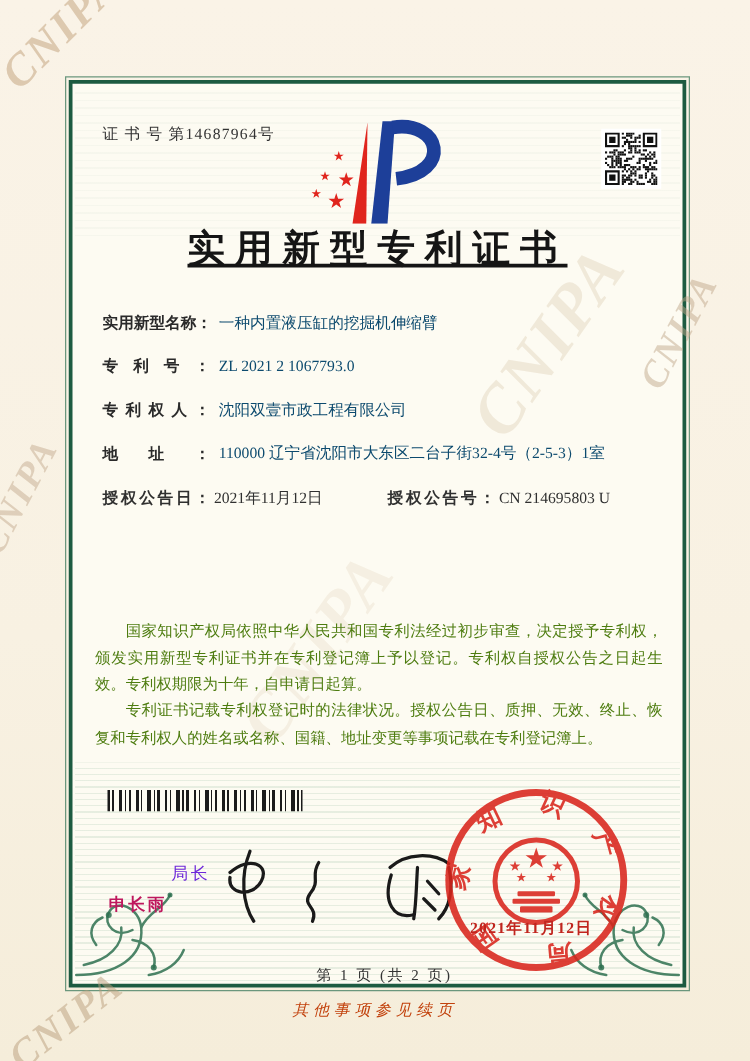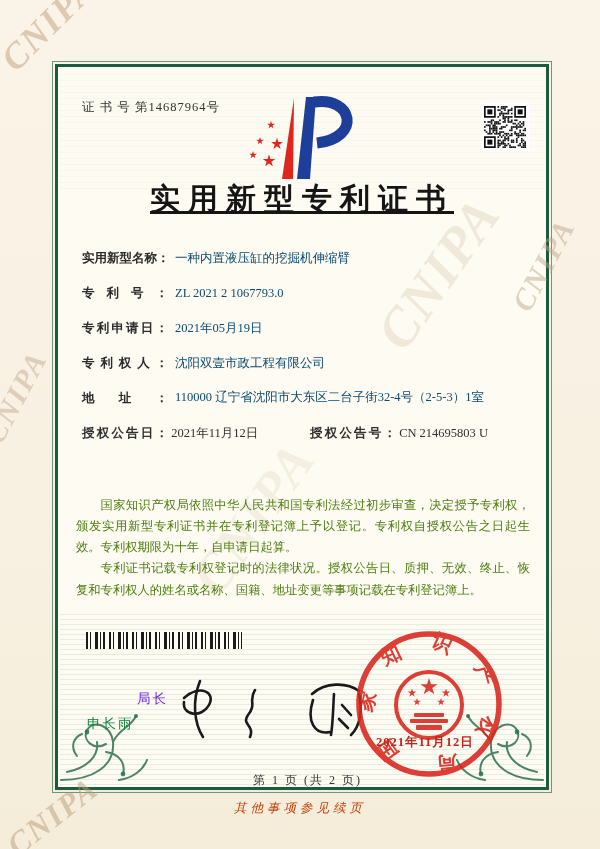--- a/index.html
+++ b/index.html
@@ -80,21 +80,21 @@
     position:absolute;left:28px;top:565px;width:156px;height:17px;z-index:2;
     background:repeating-linear-gradient(90deg,
       #1a1a1a 0 2px,#fdfbf2 2px 4px,#1a1a1a 4px 5px,#fdfbf2 5px 9px,
       #1a1a1a 9px 12px,#fdfbf2 12px 14px,#1a1a1a 14px 15px,#fdfbf2 15px 17px,
       #1a1a1a 17px 19px,#fdfbf2 19px 23px);
   }
 
   
   .sig-title{position:absolute;left:31px;top:623px;z-index:2;font-size:13.5px;font-weight:normal;color:#6d28d9;
     font-family:"Liberation Sans","DejaVu Sans",sans-serif;letter-spacing:2px;margin-left:48px;}
-  .sig-name{position:absolute;left:29px;top:648px;z-index:2;font-size:13.5px;font-weight:normal;color:#15803d;
+  .sig-name{position:absolute;left:29px;top:648px;z-index:2;font-size:13.5px;font-weight:bold;color:#be185d;
     font-family:"Liberation Sans","DejaVu Sans",sans-serif;letter-spacing:2px;text-align:center;}
   .sig-script{position:absolute;left:104px;top:604px;z-index:2;}
 
   
   .seal{position:absolute;left:296px;top:562px;width:150px;height:150px;z-index:2;}
   .seal-date{
     position:absolute;left:318px;top:667px;z-index:3;
     font-size:12.5px;font-weight:bold;letter-spacing:1px;color:#c0251e;
   }
 
@@ -389,23 +389,20 @@
   <div class="title">实用新型专利证书</div>
 
   <div class="fields">
     <div class="frow">
       <span class="flabel">实用新型名称：</span><span class="fvalue">一种内置液压缸的挖掘机伸缩臂</span>
     </div>
     <div class="frow">
       <span class="flabel">专利号：</span><span class="fvalue">ZL 2021 2 1067793.0</span>
     </div>
     <div class="frow">
-      <span class="flabel">专利申请日：</span><span class="fvalue">2021年05月19日</span>
-    </div>
-    <div class="frow">
       <span class="flabel">专利权人：</span><span class="fvalue">沈阳双壹市政工程有限公司</span>
     </div>
     <div class="frow">
       <span class="flabel">地址：</span><span class="fvalue fvalue-wrap">110000 辽宁省沈阳市大东区二台子街32-4号（2-5-3）1室</span>
     </div>
     <div class="frow grant-row">
       <span class="grant-left"><span class="glabel">授权公告日：</span> <span>2021年11月12日</span></span>
       <span><span class="glabel">授权公告号：</span> <span>CN 214695803 U</span></span>
     </div>
   </div>

